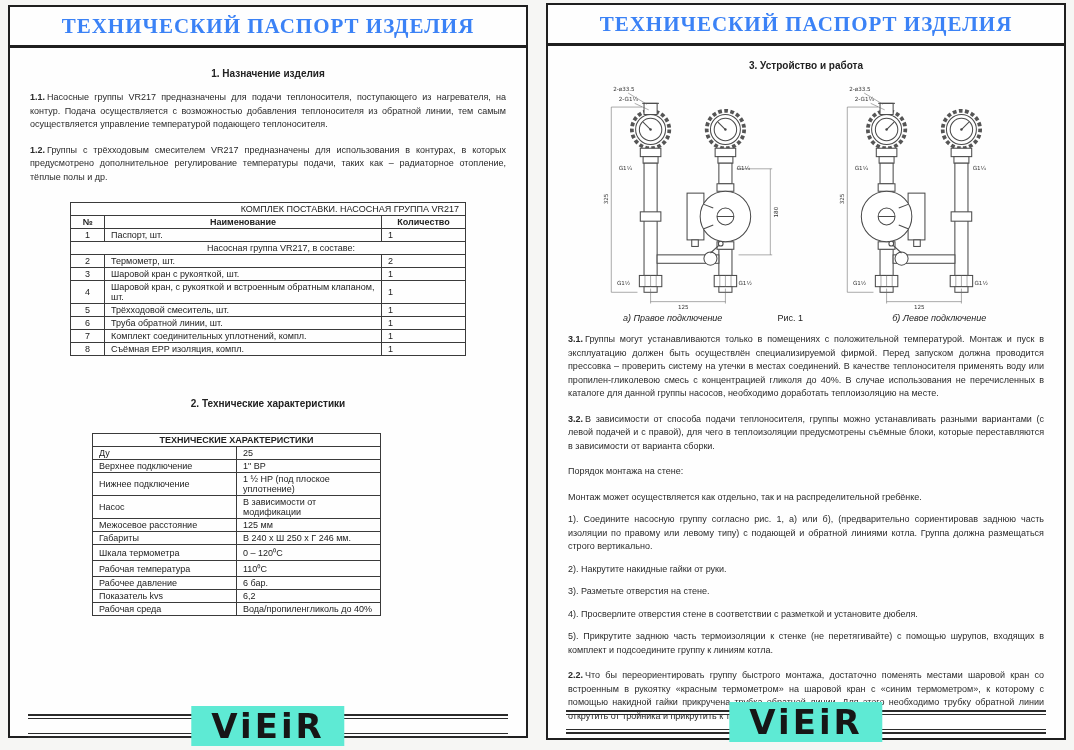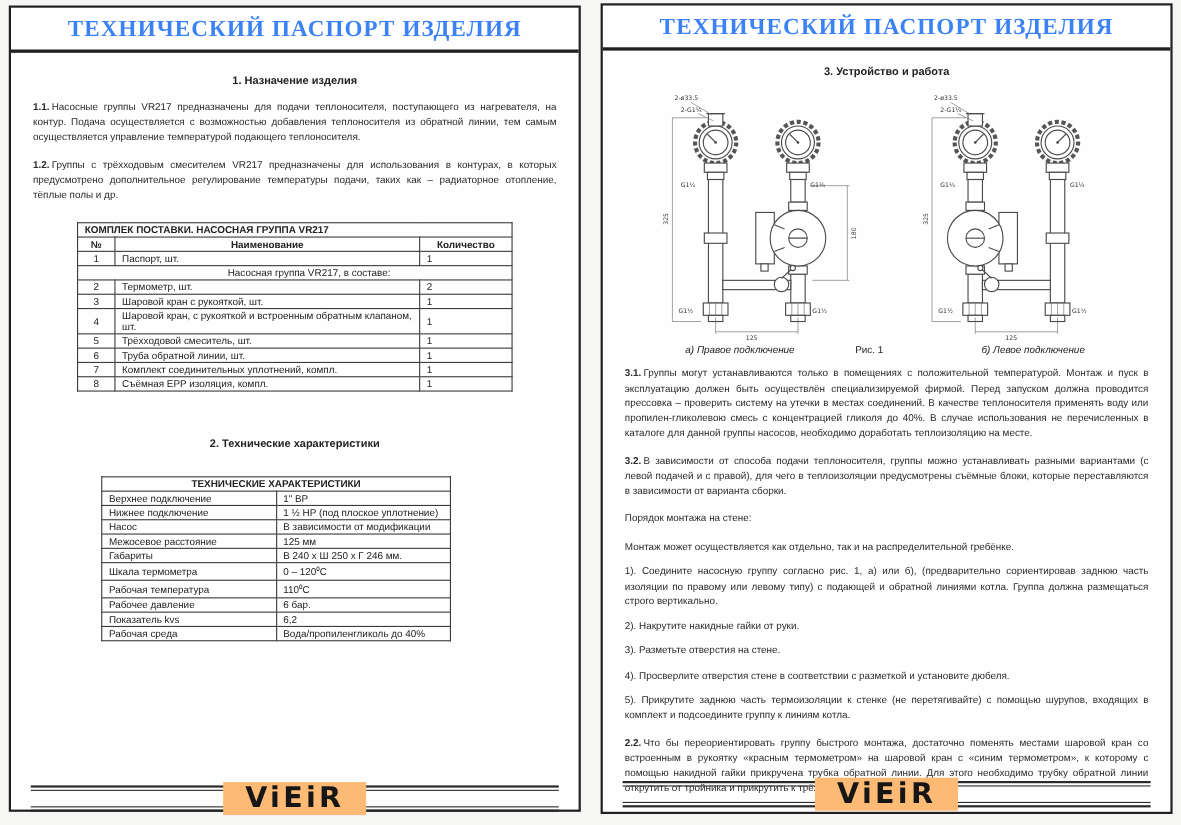--- a/index.html
+++ b/index.html
@@ -30,42 +30,42 @@
     text-align:center;font-weight:bold;font-size:10px;margin:18px 0 0 0;color:#222;
   }
   p.body{
     font-size:9px;line-height:1.5;text-align:justify;margin:12px 0 0 0;color:#2a2a2a;
   }
   p.body b{margin-right:2px;}
   
   table{border-collapse:collapse;font-size:9px;color:#222;}
   td,th{border:1px solid #3a3a3a;padding:1px 6px;vertical-align:middle;}
   .kit-table{margin:18px auto 0 auto;width:396px;table-layout:fixed;}
-  .kit-table .t-title{font-weight:bold;text-align:left;}
+  .kit-table .t-title{font-weight:normal;text-align:right;}
   .kit-table th{font-weight:bold;text-align:center;}
   .kit-table td.num{text-align:center;width:30px;}
   .kit-table td.qty{width:80px;}
   .kit-table td.sub{text-align:center;padding-left:32px;}
-  .tech-table{margin:24px 0 0 62px;width:318px;table-layout:fixed;padding-left:35px;}
+  .tech-table{margin:24px 0 0 62px;width:289px;table-layout:fixed;padding-left:35px;}
   .tech-table .t-title{font-weight:bold;text-align:center;}
   .tech-table td.param{width:168px;}
   .tech-table td.value{width:138px;}
   
   .logo{
     position:absolute;left:18px;right:18px;bottom:10px;height:40px;
   }
   .logo .line{position:absolute;left:0;right:0;height:2px;background:#2a2a2a;}
   .logo .line.top{top:8px;}
   .logo .line.bottom{bottom:8px;}
   .logo .line.top2{top:12px;height:1px;}
   .logo .line.bottom2{bottom:12px;height:1px;}
   .logo .word{
     position:absolute;left:50%;top:50%;transform:translate(-50%,-50%);
-    background:#fdba74;padding:0 20px;
-    font-weight:bold;font-size:26px;letter-spacing:3px;color:#161616;
+    background:#5eead4;padding:0 20px;
+    font-weight:bold;font-size:34px;letter-spacing:3px;color:#161616;
     font-family:"DejaVu Sans",sans-serif;
   }
   
   .figures{display:flex;justify-content:center;gap:26px;margin-top:8px;}
   .figures svg{display:block;}
   .fig-captions{
     display:flex;font-size:9px;font-style:italic;color:#222;margin-top:2px;
   }
   .fig-captions .cap-a{width:44%;text-align:center;}
   .fig-captions .cap-fig{width:12%;text-align:left;font-style:normal;}
@@ -169,20 +169,24 @@
     <div class="sec-heading" style="margin-top:42px">2. Технические характеристики</div>
 
     <table class="tech-table">
       <thead>
         <tr>
             <td colspan="2" class="t-title">ТЕХНИЧЕСКИЕ ХАРАКТЕРИСТИКИ</td>
           </tr>
       </thead>
       <tbody>
 
+          <tr>
+            <td class="param">Ду</td>
+            <td class="value">25</td>
+          </tr>
 
           <tr>
             <td class="param">Верхнее подключение</td>
             <td class="value">1" ВР</td>
           </tr>
 
           <tr>
             <td class="param">Нижнее подключение</td>
             <td class="value">1 ½ НР (под плоское уплотнение)</td>
           </tr>

